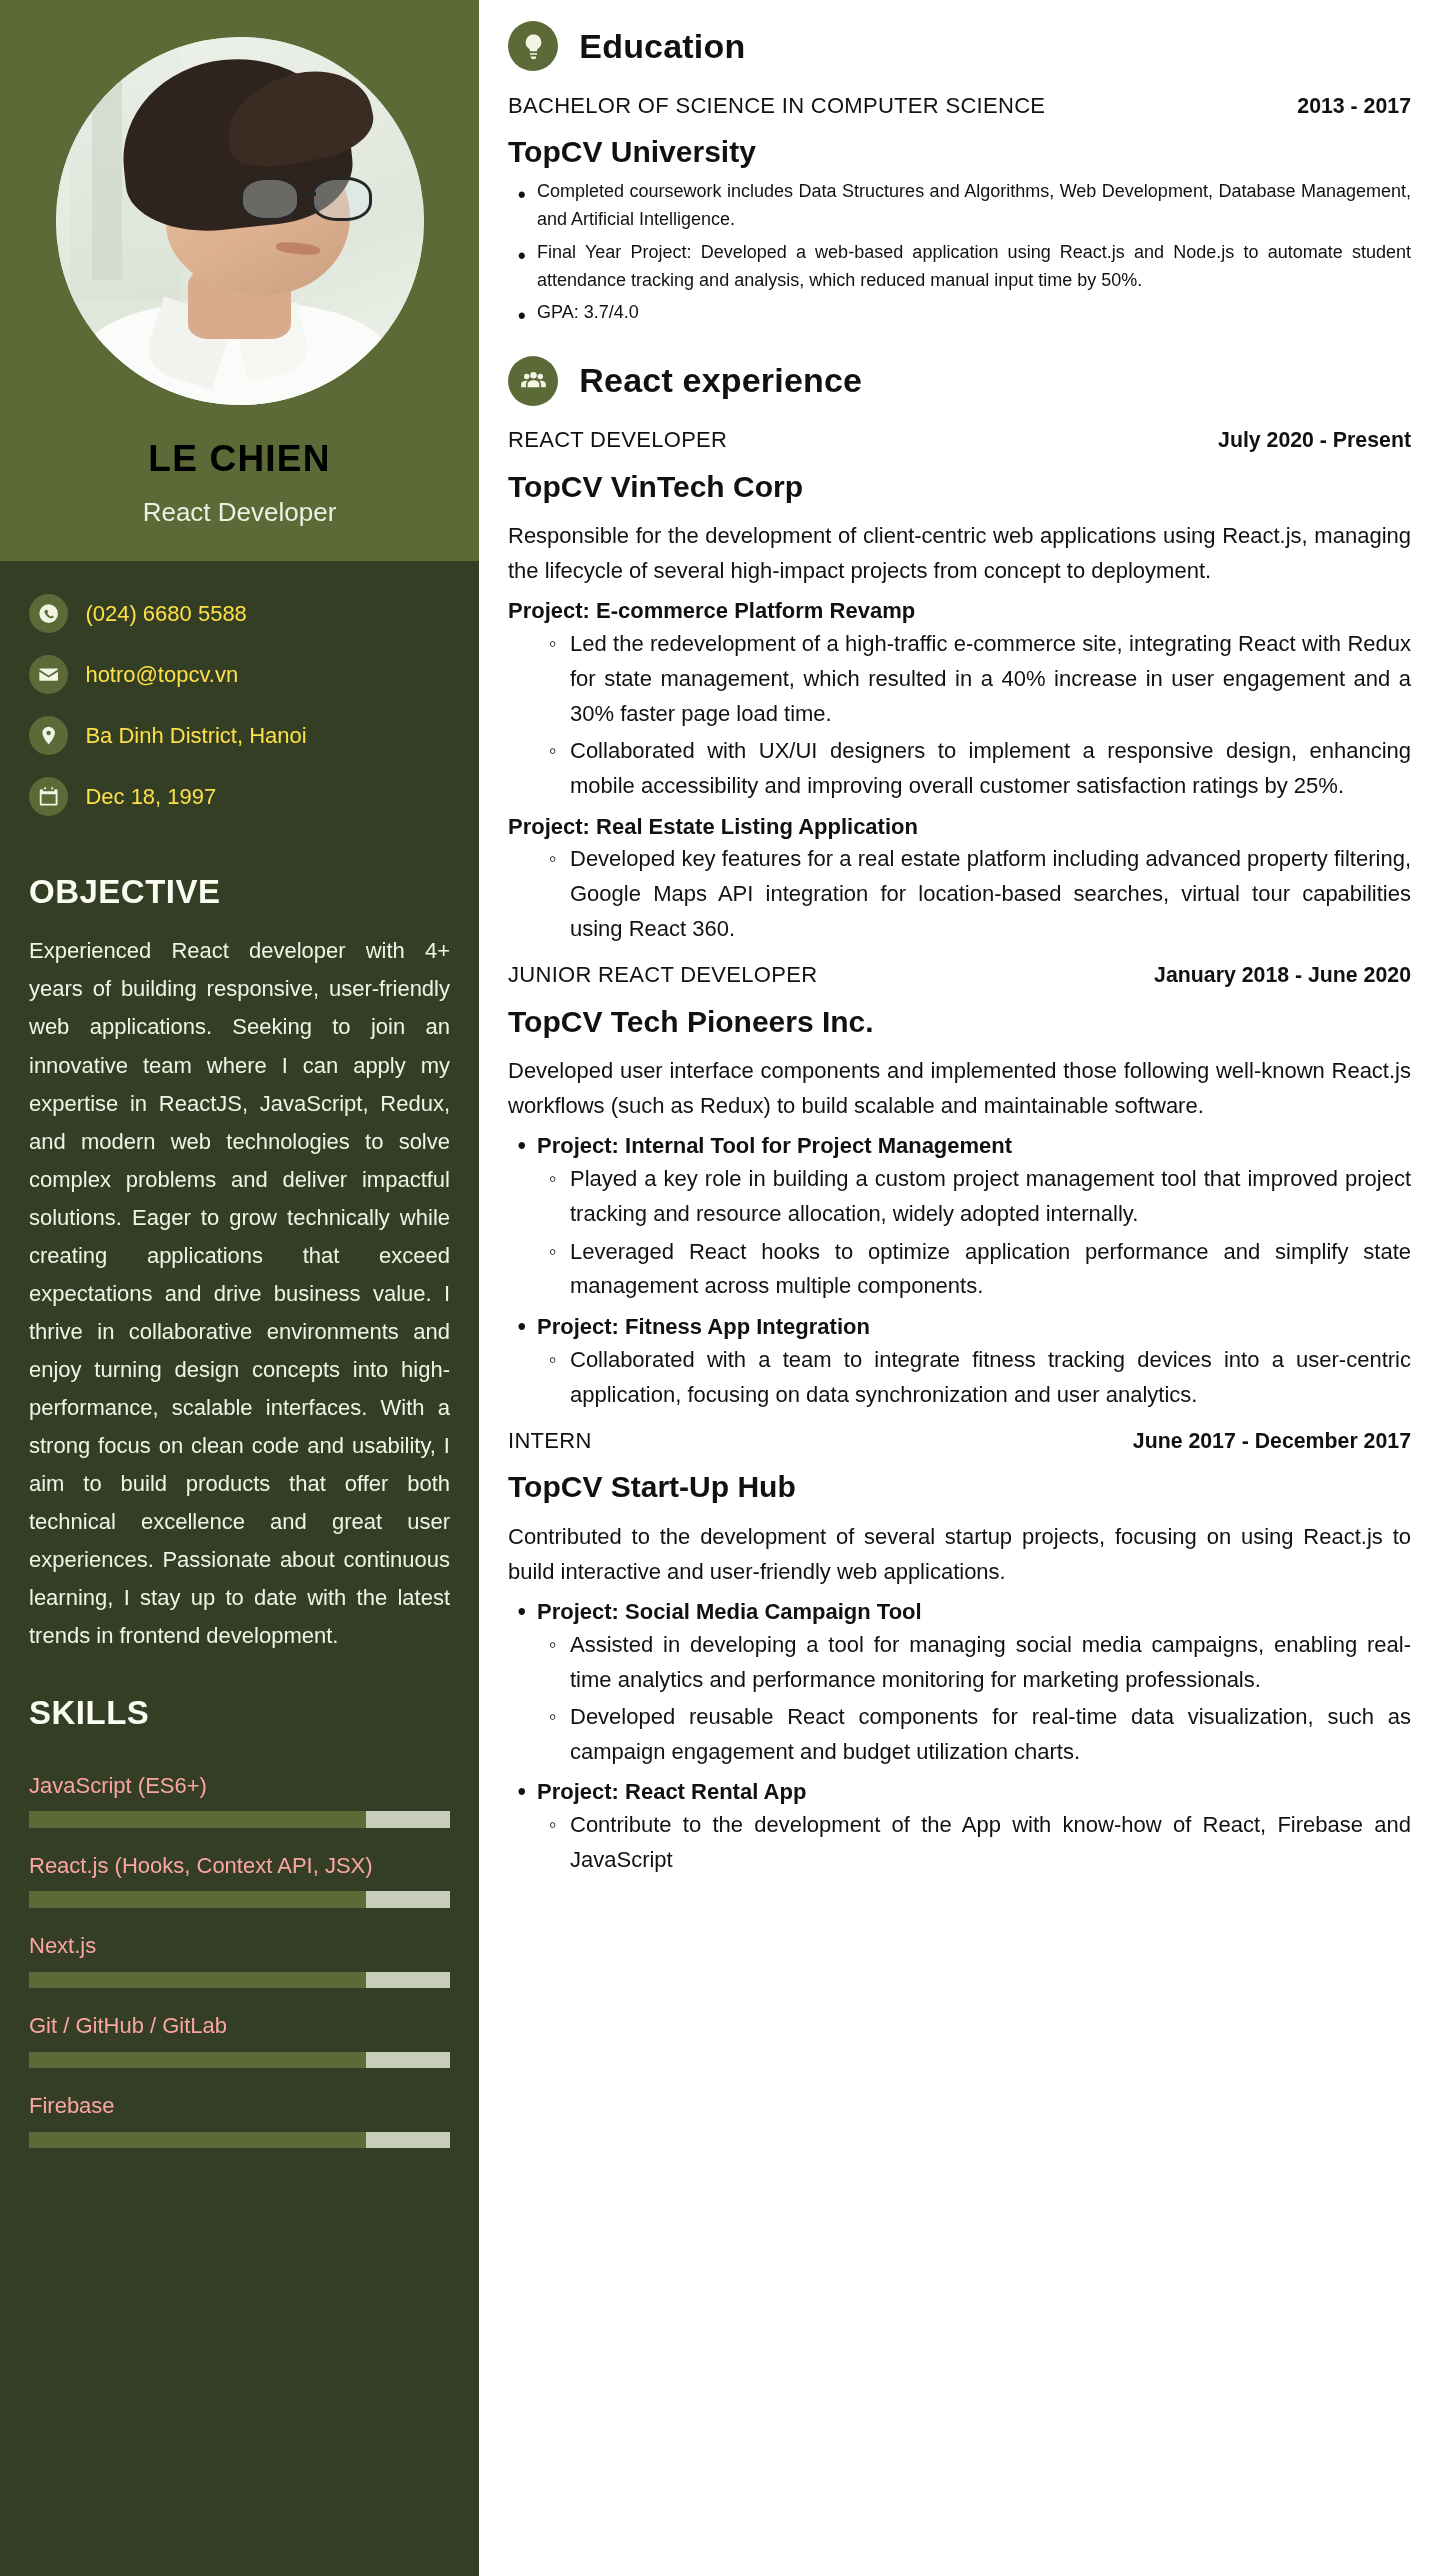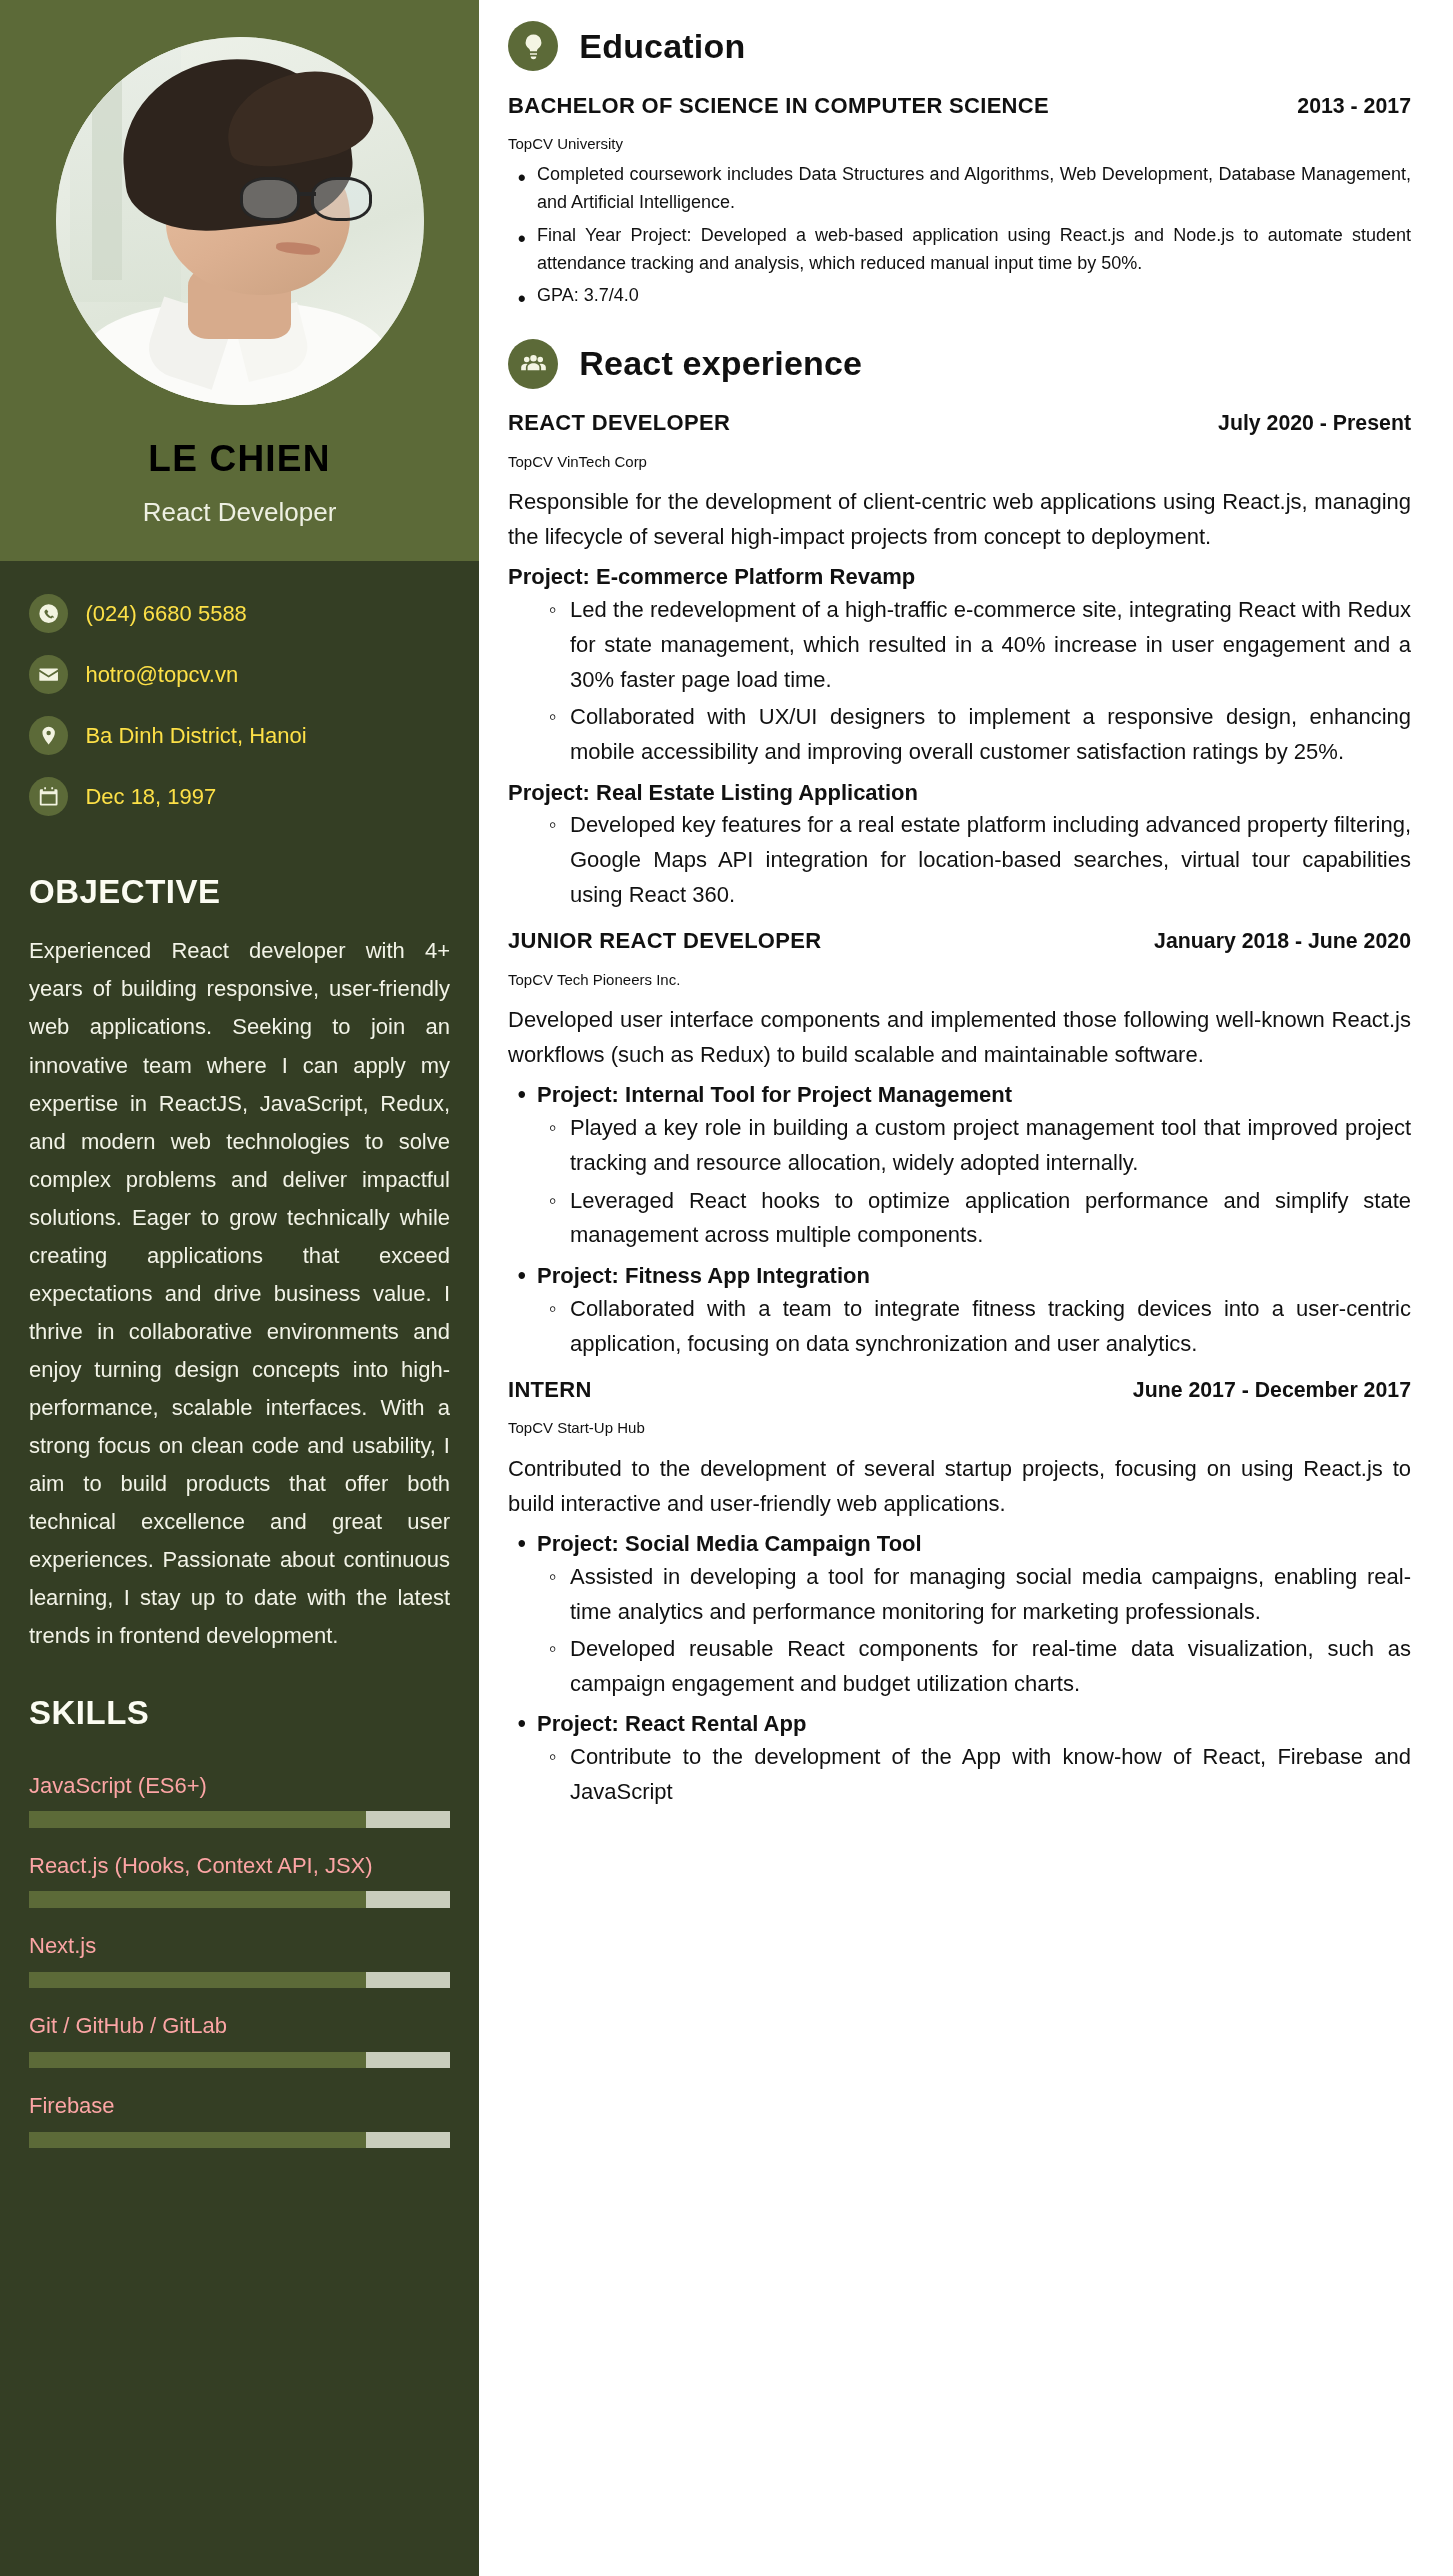--- a/index.html
+++ b/index.html
@@ -198,23 +198,23 @@
   .sec-icon svg { width: 29px; height: 29px; fill: #f4f5e3; }
   .sec-title { font-size: 34px; font-weight: 700; letter-spacing: 0.2px; }
 
   .entry { margin-bottom: 5.8px; }
   .entry-head {
     display: flex;
     justify-content: space-between;
     align-items: baseline;
     margin-top: 15.5px;
   }
-  .entry-title { font-size: 22px; font-weight: 700; letter-spacing: 0.3px; }
+  .entry-title { font-size: 22px; font-weight: 400; letter-spacing: 0.3px; }
   .entry-date { font-size: 21.3px; font-weight: 700; white-space: nowrap; }
-  .entry-org { font-size: 15px; font-weight: 400; margin-top: 16.5px; }
+  .entry-org { font-size: 30px; font-weight: 700; margin-top: 16.5px; }
   .entry-desc {
     font-size: 22px;
     line-height: 1.58;
     text-align: justify;
     margin-top: 15.5px;
   }
 
   ul.lvl1 { list-style: none; margin-top: 7.8px; }
   ul.lvl1 > li {
     position: relative;

